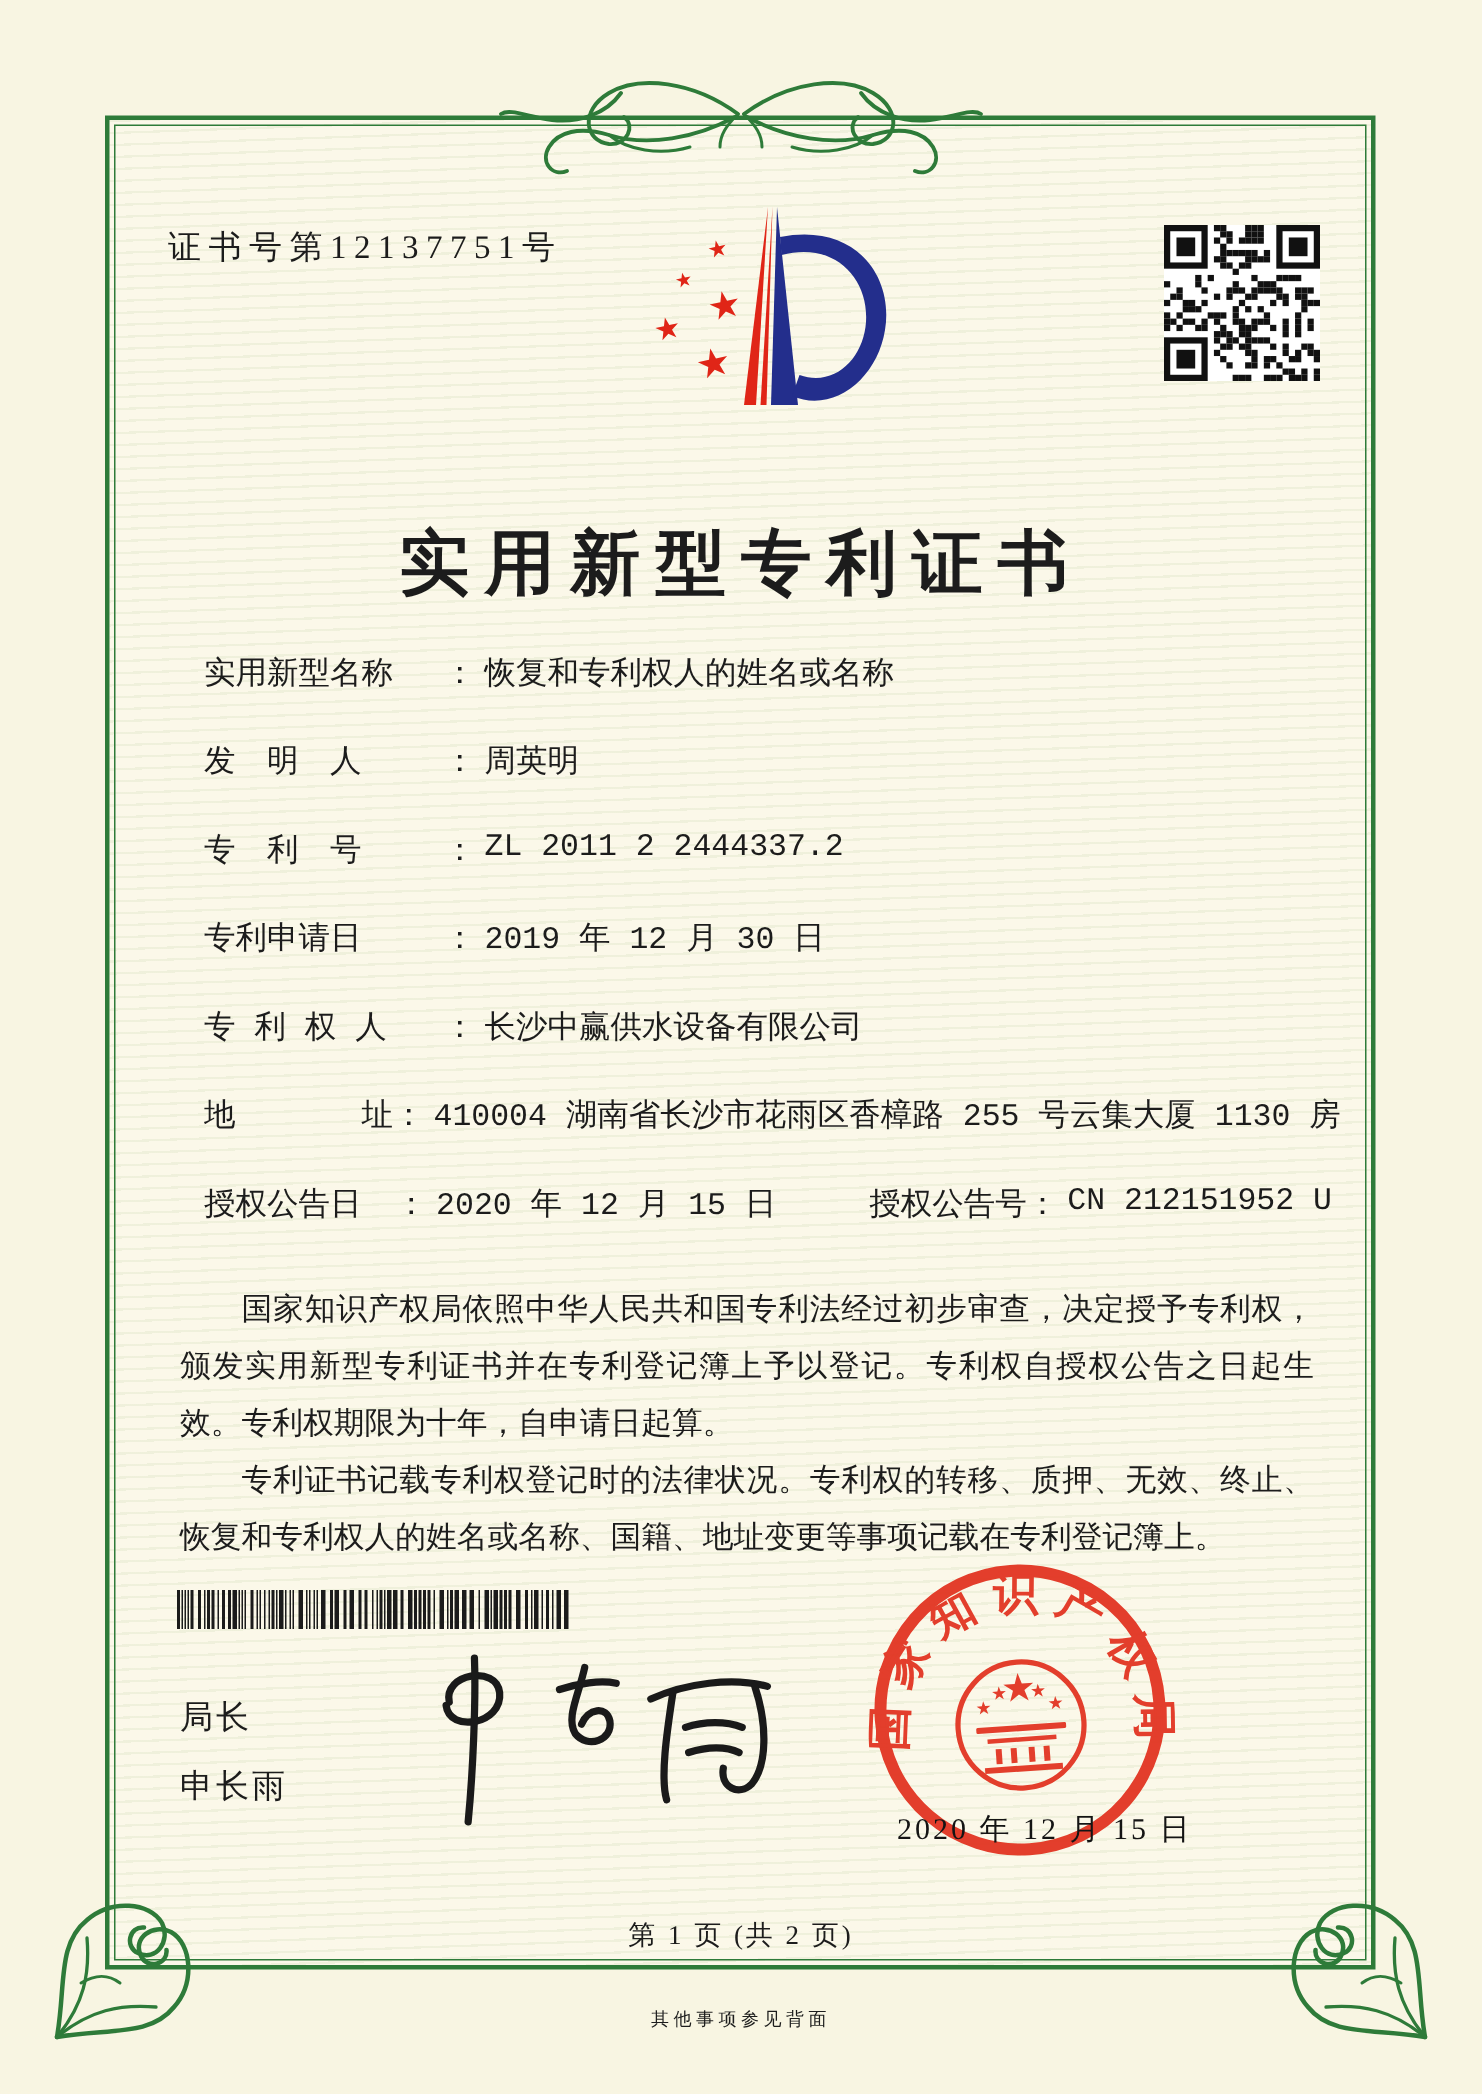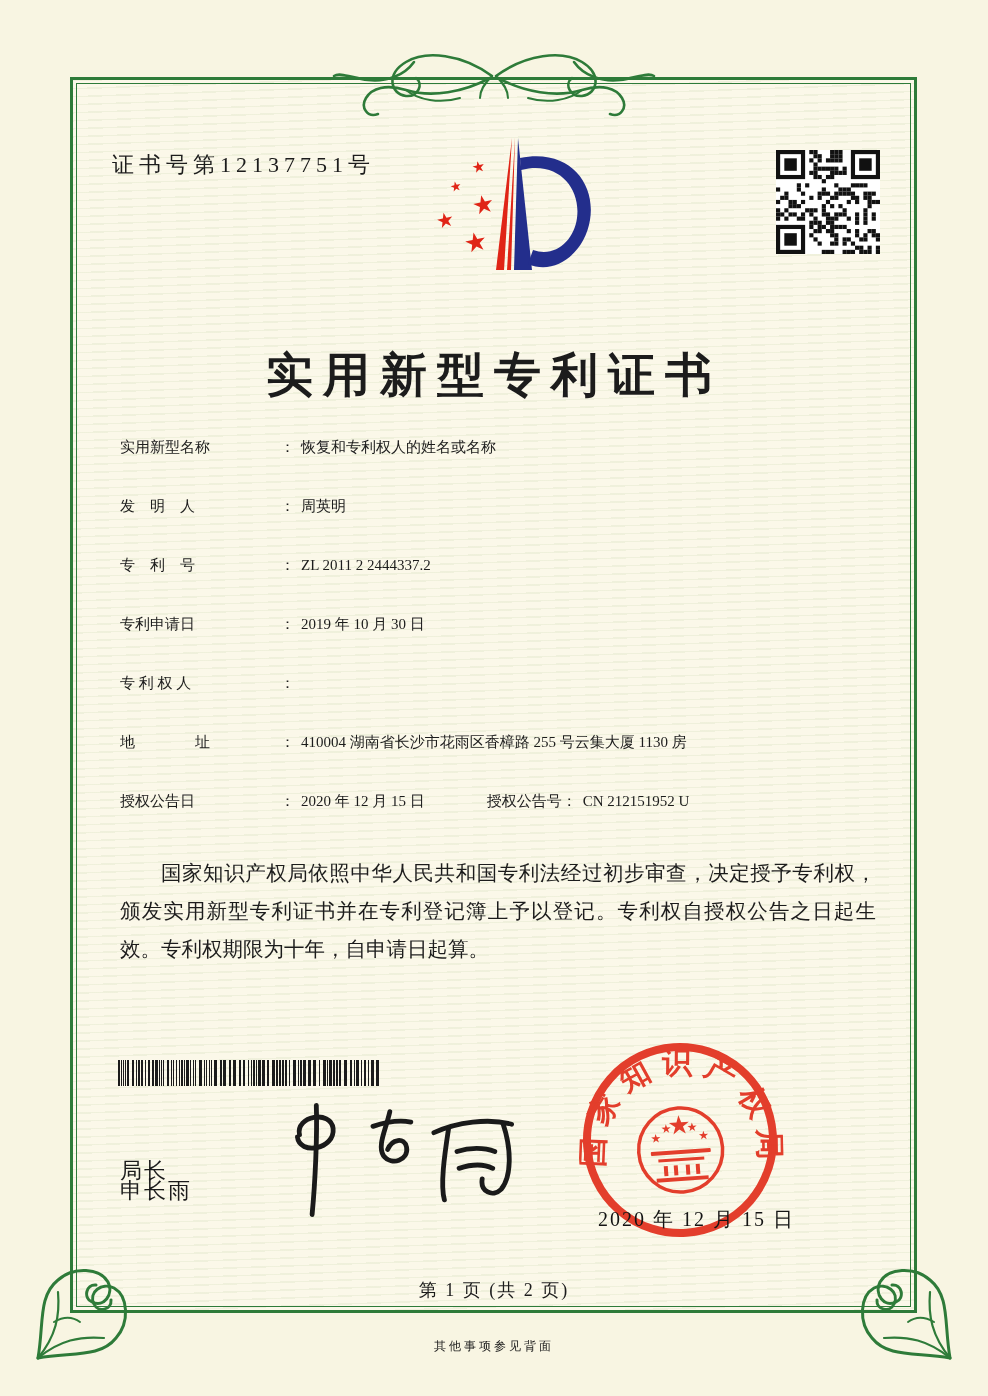--- a/index.html
+++ b/index.html
@@ -30,33 +30,33 @@
   .logo .s3{left:52px;top:64px;font-size:25px;}
   .logo .s4{left:16px;top:82px;font-size:20px;}
   .logo .s5{left:44px;top:102px;font-size:26px;}
   .qr{position:absolute;left:776px;top:150px;width:104px;height:104px;background:#fff;}
   
   .title{
     position:absolute;left:0;right:0;top:296px;text-align:center;
     font-size:47px;font-weight:700;letter-spacing:10px;margin-top:48px;
   }
   
-  .fields{position:absolute;left:120px;right:100px;top:418px;font-size:15px;}
+  .fields{position:absolute;left:136px;right:100px;top:418px;font-size:21px;font-family:Liberation Mono, monospace;}
   .frow{height:59px;display:flex;align-items:center;white-space:nowrap;}
   .flabel{display:inline-block;width:160px;}
   .fcolon{display:inline-block;margin-right:6px;}
   .fgroup2{margin-left:62px;}
   
   .body-text{position:absolute;left:120px;right:112px;top:854px;}
   .body-text p{
     margin:0;font-size:20.5px;line-height:38px;text-indent:2em;text-align:justify;
   }
   
   .barcode{position:absolute;left:118px;top:1060px;width:264px;height:26px;}
-  .sig-title{position:absolute;left:120px;top:1156px;font-size:22px;letter-spacing:2px;}
+  .sig-title{position:absolute;left:120px;top:1130px;font-size:22px;letter-spacing:2px;}
   .sig-name{position:absolute;left:120px;top:1176px;font-size:22px;letter-spacing:2px;}
   .sig-hand{position:absolute;left:268px;top:1102px;width:252px;height:118px;}
   .seal{position:absolute;left:578px;top:1038px;width:205px;height:205px;transform:rotate(-4deg);opacity:.95;}
   .seal-date{position:absolute;left:598px;top:1206px;font-size:20px;letter-spacing:2px;color:#141414;}
   .page-no{position:absolute;left:0;right:0;top:1278px;text-align:center;font-size:18px;letter-spacing:2px;}
   .back-note{position:absolute;left:0;right:0;top:1338px;text-align:center;font-size:12px;letter-spacing:3px;}
 </style>
 </head>
 <body>
 
@@ -312,43 +312,45 @@
       <span>周英明</span>
   </div>
   <div class="frow">
     <span class="flabel">专　利　号</span>
       <span class="fcolon">：</span>
       <span>ZL 2011 2 2444337.2</span>
   </div>
   <div class="frow">
     <span class="flabel">专利申请日</span>
       <span class="fcolon">：</span>
-      <span>2019 年 10 月 30 日</span>
+      <span>2019 年 12 月 30 日</span>
   </div>
   <div class="frow">
     <span class="flabel">专 利 权 人</span>
       <span class="fcolon">：</span>
+      <span>长沙中赢供水设备有限公司</span>
   </div>
   <div class="frow">
     <span class="flabel">地　　　　址</span>
       <span class="fcolon">：</span>
       <span>410004 湖南省长沙市花雨区香樟路 255 号云集大厦 1130 房</span>
   </div>
   <div class="frow">
     <span class="flabel">授权公告日</span>
       <span class="fcolon">：</span>
       <span>2020 年 12 月 15 日</span>
     <span class="fgroup2">授权公告号</span>
       <span class="fcolon">：</span>
       <span>CN 212151952 U</span>
   </div>
 </div>
 
 <div class="body-text">
   <p>国家知识产权局依照中华人民共和国专利法经过初步审查，决定授予专利权，颁发实用新型专利证书并在专利登记簿上予以登记。专利权自授权公告之日起生效。专利权期限为十年，自申请日起算。</p>
+  <p>专利证书记载专利权登记时的法律状况。专利权的转移、质押、无效、终止、恢复和专利权人的姓名或名称、国籍、地址变更等事项记载在专利登记簿上。</p>
 </div>
 
 <svg class="barcode" id="barcode-svg" viewBox="0 0 264 26" preserveAspectRatio="none">
     <rect x="0" y="0" width="2" height="26" fill="#1b1b1b"></rect>
     <rect x="3" y="0" width="1" height="26" fill="#1b1b1b"></rect>
     <rect x="5" y="0" width="1" height="26" fill="#1b1b1b"></rect>
     <rect x="7" y="0" width="1" height="26" fill="#1b1b1b"></rect>
     <rect x="9" y="0" width="2" height="26" fill="#1b1b1b"></rect>
     <rect x="14" y="0" width="2" height="26" fill="#1b1b1b"></rect>
     <rect x="18" y="0" width="1" height="26" fill="#1b1b1b"></rect>

